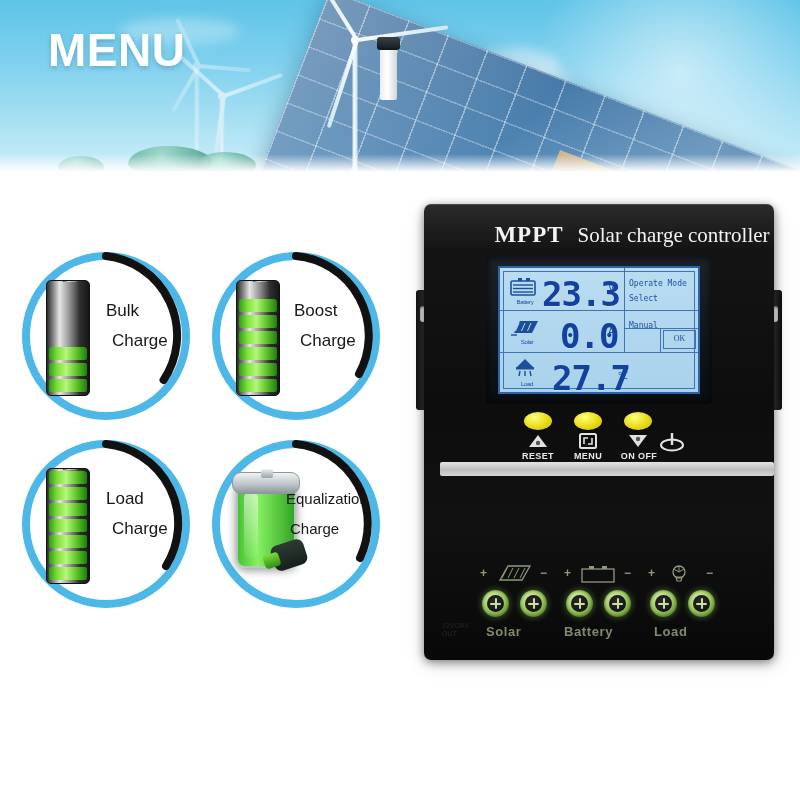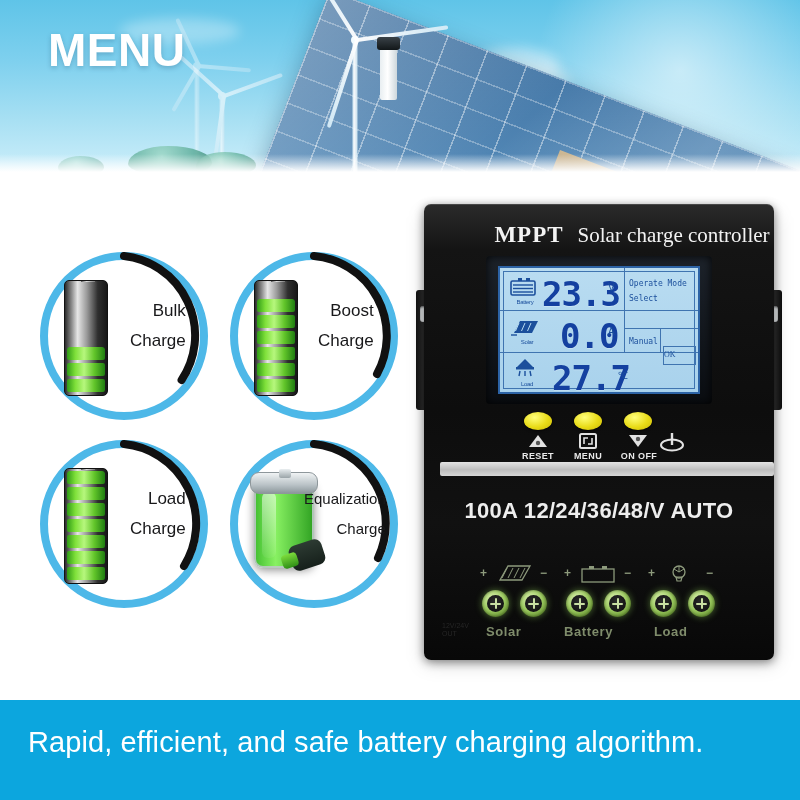--- a/index.html
+++ b/index.html
@@ -54,21 +54,21 @@
   .b3{left:58px;top:156px;width:46px;height:20px;opacity:.6;}
 
   .hero-title{position:absolute;left:48px;top:22px;width:640px;color:#fff;font-weight:bold;
     font-size:46px;line-height:56px;letter-spacing:.5px;
     text-shadow:0 2px 5px rgba(25,70,105,.28);}
   .hero-title .l2{display:block;}
   .hero-fade{position:absolute;left:0;bottom:0;width:800px;height:18px;
     background:linear-gradient(180deg,rgba(255,255,255,0),#ffffff);}
 
   
-  .stages{position:absolute;left:22px;top:240px;width:390px;height:380px;text-align:right;}
+  .stages{position:absolute;left:4px;top:240px;width:390px;height:380px;}
   .stage{position:absolute;width:176px;height:176px;}
   .stage.s1{left:14px;top:8px;}
   .stage.s2{left:204px;top:8px;}
   .stage.s3{left:14px;top:196px;}
   .stage.s4{left:204px;top:196px;}
   .ring{position:absolute;inset:0;border-radius:50%;}
   .ring svg{position:absolute;inset:0;}
   .batt-wrap{position:absolute;left:22px;top:24px;width:56px;height:126px;}
   .batt{position:absolute;left:6px;top:8px;width:44px;height:116px;border-radius:5px;
     background:linear-gradient(90deg,#2b2b2b 0%,#8c8c8c 16%,#e6e6e6 30%,#9a9a9a 52%,#2f2f2f 78%,#171717 100%);
@@ -125,21 +125,21 @@
   .lcd-grid{position:absolute;inset:3px;border:1px solid #3f74b0;box-sizing:border-box;}
   .row-sep{position:absolute;left:0;right:0;height:1px;background:#3f74b0;}
   .col-sep{position:absolute;top:0;width:1px;background:#3f74b0;}
   .lcd-icon{position:absolute;color:#1b4f9c;}
   .lcd-icon .cap2{font-size:6px;display:block;text-align:center;margin-top:-1px;letter-spacing:-.3px;}
   .lcdnum{position:absolute;color:#1440a0;font-family:"DejaVu Sans Mono",monospace;font-weight:bold;
     font-size:34px;letter-spacing:-1px;text-shadow:0 1px 0 rgba(255,255,255,.25);text-align:center;}
   .lcdunit{position:absolute;color:#1b4f9c;font-size:10px;}
   .lcdtext{position:absolute;color:#1b4f9c;font-size:8px;line-height:15px;font-family:"DejaVu Sans Mono",monospace;}
   .okbox{position:absolute;border:1px solid #3f74b0;color:#1b4f9c;font-size:8px;
-    font-family:Liberation Serif, serif;line-height:15px;margin-top:16px;}
+    font-family:Liberation Serif, serif;text-align:center;line-height:15px;}
 
   .btn{position:absolute;width:28px;height:18px;border-radius:50%;
     background:radial-gradient(ellipse at 38% 30%,#ffff7a,#e8db17 55%,#c9b807);
     box-shadow:0 1px 3px rgba(0,0,0,.6);}
   .keylabel{position:absolute;color:#e9e9e9;font-size:9px;font-weight:bold;letter-spacing:.4px;text-align:center;}
   .keyicon{position:absolute;color:#e2e2e2;}
   .silverband{position:absolute;left:16px;top:258px;width:334px;height:14px;border-radius:2px;
     background:linear-gradient(180deg,#e3e3e3,#bdbdbd 55%,#d6d6d6);}
   .model{position:absolute;left:0;top:294px;width:350px;text-align:center;color:#eeeeee;
     font-size:22px;font-weight:bold;letter-spacing:.3px;}
@@ -371,21 +371,21 @@
                 <line x1="13" y1="13" x2="13" y2="18" stroke="#1b4f9c" stroke-width="1.4"></line>
                 <line x1="18" y1="13" x2="19" y2="18" stroke="#1b4f9c" stroke-width="1.4"></line>
               </svg>
             <span class="cap2">Load</span>
           </div>
           <div class="lcdnum" style="left:52px;top:90px;">27.7</div>
           <div class="lcdunit" style="left:118px;top:100px;">℃</div>
 
           <div class="lcdtext" style="left:129px;top:8px;width:66px;white-space:pre-line;">Operate Mode
 Select</div>
-          <div class="lcdtext" style="left:129px;top:66px;">Manual</div>
+          <div class="lcdtext" style="left:129px;top:50px;">Manual</div>
           <div class="okbox" style="left:163px;top:62px;width:31px;height:17px;">OK</div>
         </div>
       </div>
 
       <div class="btn" style="left:100px;top:208px;"></div>
       <div class="btn" style="left:150px;top:208px;"></div>
       <div class="btn" style="left:200px;top:208px;"></div>
 
       <div class="keyicon" style="left:104px;top:230px;">
         <svg width="20" height="14" viewBox="0 0 20 14">
@@ -412,21 +412,20 @@
             <line x1="14" y1="1" x2="14" y2="13" stroke="#e2e2e2" stroke-width="2.4"></line>
           </svg>
       </div>
 
       <div class="keylabel" style="left:92px;top:247px;width:44px;">RESET</div>
       <div class="keylabel" style="left:143px;top:247px;width:42px;">MENU</div>
       <div class="keylabel" style="left:190px;top:247px;width:50px;">ON OFF</div>
 
       <div class="silverband"></div>
 
-      <div class="model">100A 12/24/36/48/V AUTO</div>
 
       <div class="termzone">
         <div class="faint" style="white-space:pre-line;">12V/24V
 OUT</div>
 
         <div class="polarity" style="left:42px;top:0;">+</div>
         <div class="termicon" style="left:56px;top:-2px;">
           <svg width="40" height="18" viewBox="0 0 40 18">
               <path d="M6 16 L14 2 L36 2 L28 16 Z" fill="none" stroke="#8d9a7c" stroke-width="1.3"></path>
               <line x1="13" y1="4" x2="8" y2="14" stroke="#8d9a7c" stroke-width="1"></line>
@@ -477,17 +476,14 @@
           </div>
         <div class="screw" style="left:250px;top:24px;">
             <div class="cross"></div>
           </div>
         <div class="termlabel" style="left:216px;top:58px;">Load</div>
       </div>
 
     </div>
   </div>
 
-  <div class="banner">
-    <div class="txt">Rapid, efficient, and safe battery charging algorithm.</div>
-  </div>
 
 </div>
 
 </body></html>

